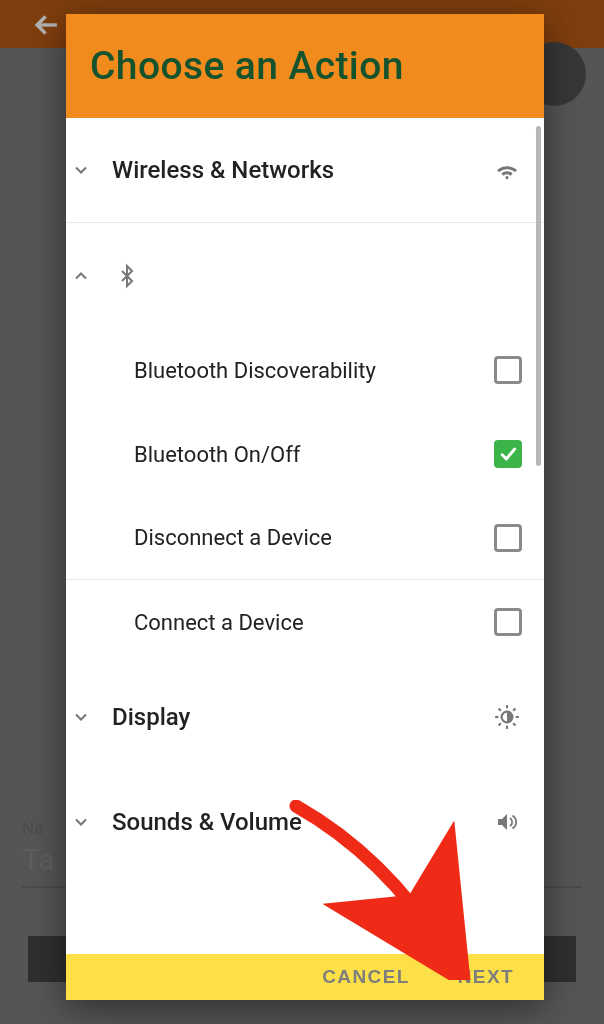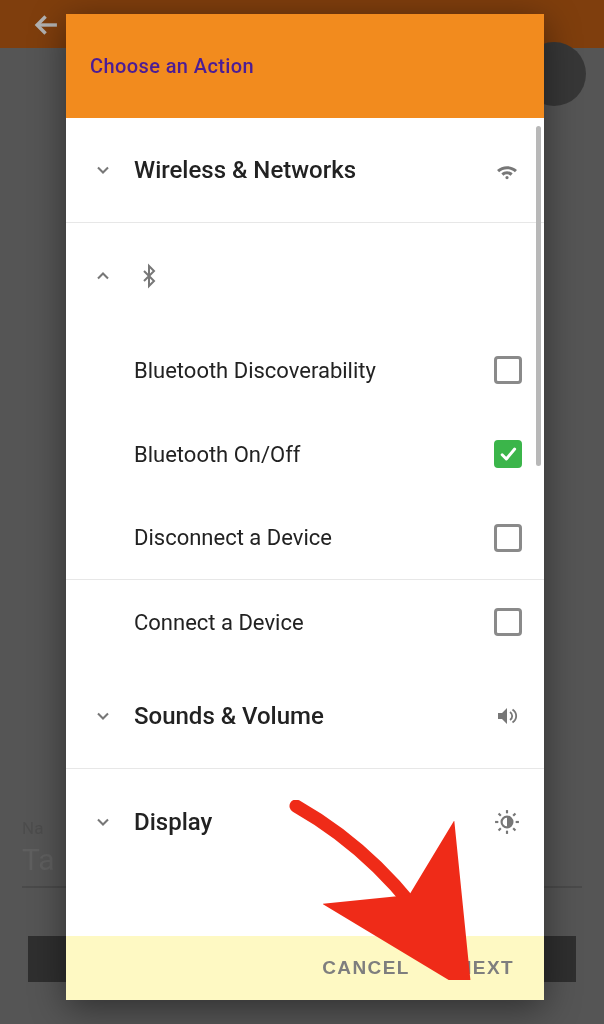--- a/index.html
+++ b/index.html
@@ -23,25 +23,25 @@
     position:absolute;
     left:66px; top:14px; width:478px; height:986px;
     background:#fff; border-radius:2px;
     box-shadow:0 8px 36px rgba(0,0,0,0.45);
     display:flex; flex-direction:column;
   }
   .dialog-header{
     background:#f28b1e; height:104px; padding:0 24px;
     display:flex; align-items:center;
   }
-  .dialog-title{ color:#4c1d95; font-size:20px; font-weight:500; letter-spacing:.4px; }
+  .dialog-title{ color:#14532d; font-size:39px; font-weight:500; letter-spacing:.4px; }
 
   .list{ flex:1; overflow:hidden; position:relative; }
   .group{
-    height:105px; display:flex; align-items:center; padding:0 22px 0 22px;
+    height:105px; display:flex; align-items:center; padding:0 22px 0 0;
     border-bottom:1px solid #e7e7e7;
   }
   .group:last-of-type{ border-bottom:none; }
   .chevron{
     width:30px; height:30px; display:flex; align-items:center; justify-content:center;
     color:#777; margin-right:16px; flex-shrink:0;
   }
   .group-label{ font-size:24px; font-weight:500; color:#222; flex:1; }
   .group-icon{ color:#777; width:30px; display:flex; align-items:center; justify-content:center; }
 
@@ -56,21 +56,21 @@
   }
   .checkbox.checked svg{ stroke:#fff; }
 
   
   .scroll-thumb{
     position:absolute; right:3px; top:8px; width:5px; height:340px;
     background:#b8b8b8; border-radius:3px;
   }
 
   .footer{
-    height:64px; background:#fef9c3;
+    height:46px; background:#fde047;
     display:flex; align-items:center; justify-content:flex-end;
     padding-right:30px; gap:48px;
   }
   .footer-btn{
     border:none; background:none; color:#7e7e7e;
     font-size:19px; font-weight:600; letter-spacing:1.4px; cursor:pointer;
   }
 
   
   .arrow{
@@ -146,35 +146,20 @@
     </div>
     <div class="sub" style="border-bottom:1px solid #e7e7e7">
       <span class="sub-label">Disconnect a Device</span>
       <span class="checkbox"></span>
     </div>
     <div class="sub">
       <span class="sub-label">Connect a Device</span>
       <span class="checkbox"></span>
     </div>
 
-    <div class="group">
-      <span class="chevron">
-        <svg width="20" height="20" viewBox="0 0 24 24" fill="none" stroke="currentColor" stroke-width="2.5">
-            <polyline points="6 9 12 15 18 9"></polyline>
-          </svg>
-      </span>
-      <span class="group-label">Sounds &amp; Volume</span>
-      <span class="group-icon">
-        <svg width="28" height="24" viewBox="0 0 24 24" fill="currentColor">
-            <path d="M3 9v6h4l5 5V4L7 9H3z"></path>
-            <path fill="none" stroke="currentColor" stroke-width="1.8" d="M15 8c1.4 1 2.2 2.4 2.2 4s-.8 3-2.2 4M17.5 5.5c2.3 1.6 3.7 4 3.7 6.5s-1.4 4.9-3.7 6.5"></path>
-          </svg>
-      </span>
-    </div>
-
     <div class="group" style="border-bottom:none">
       <span class="chevron">
         <svg width="20" height="20" viewBox="0 0 24 24" fill="none" stroke="currentColor" stroke-width="2.5">
             <polyline points="6 9 12 15 18 9"></polyline>
           </svg>
       </span>
       <span class="group-label">Display</span>
       <span class="group-icon">
         <svg width="26" height="26" viewBox="0 0 24 24" fill="currentColor">
             <circle cx="12" cy="12" r="5" fill="none" stroke="currentColor" stroke-width="2"></circle>
@@ -185,20 +170,35 @@
               <line x1="4.2" y1="4.2" x2="6.3" y2="6.3"></line>
               <line x1="17.7" y1="17.7" x2="19.8" y2="19.8"></line>
               <line x1="1" y1="12" x2="4" y2="12"></line>
               <line x1="20" y1="12" x2="23" y2="12"></line>
               <line x1="4.2" y1="19.8" x2="6.3" y2="17.7"></line>
               <line x1="17.7" y1="6.3" x2="19.8" y2="4.2"></line>
             </g>
           </svg>
       </span>
     </div>
+
+    <div class="group">
+      <span class="chevron">
+        <svg width="20" height="20" viewBox="0 0 24 24" fill="none" stroke="currentColor" stroke-width="2.5">
+            <polyline points="6 9 12 15 18 9"></polyline>
+          </svg>
+      </span>
+      <span class="group-label">Sounds &amp; Volume</span>
+      <span class="group-icon">
+        <svg width="28" height="24" viewBox="0 0 24 24" fill="currentColor">
+            <path d="M3 9v6h4l5 5V4L7 9H3z"></path>
+            <path fill="none" stroke="currentColor" stroke-width="1.8" d="M15 8c1.4 1 2.2 2.4 2.2 4s-.8 3-2.2 4M17.5 5.5c2.3 1.6 3.7 4 3.7 6.5s-1.4 4.9-3.7 6.5"></path>
+          </svg>
+      </span>
+    </div>
   </div>
 
   <div class="footer">
     <button class="footer-btn">CANCEL</button>
     <button class="footer-btn">NEXT</button>
   </div>
 </div>
 
 <svg class="arrow" viewBox="0 0 200 180">
   <defs>

